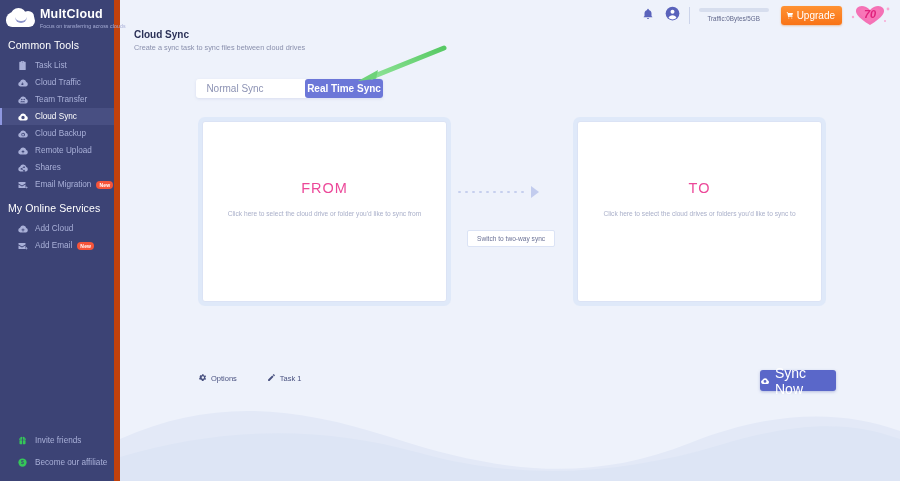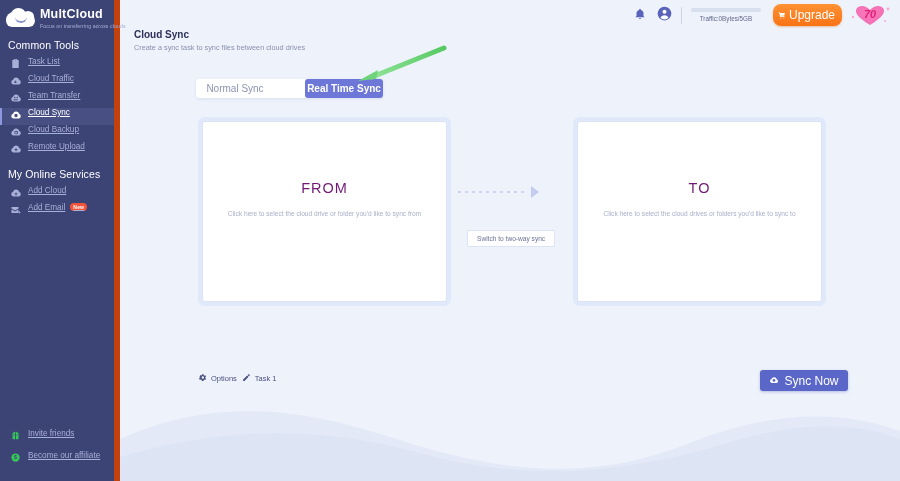--- a/index.html
+++ b/index.html
@@ -45,23 +45,23 @@
   .logo-tag {
     color: #a9b0d8; font-size: 5.2px; line-height: 8px; margin-top: 1px;
     letter-spacing: .1px; white-space: nowrap;
   }
 
   .nav-section {
     color: #fff; font-size: 10.5px; font-weight: normal;
     padding: 9px 0 6px 8px; letter-spacing: .1px;
   }
   .nav-item {
-    display: flex; align-items: flex-start; height: 17px;
-    padding-left: 9px; color: #a9b0d8; font-size: 8.2px;
-    position: relative; cursor: pointer; white-space: nowrap; text-decoration: underline;
+    display: flex; align-items: center; height: 17px;
+    padding-left: 16px; color: #a9b0d8; font-size: 8.2px;
+    position: relative; cursor: pointer; white-space: nowrap;
   }
   .nav-item.active { background: #484f82; color: #ffffff; }
   .nav-item.active::before {
     content: ""; position: absolute; left: 0; top: 0;
     width: 2px; height: 17px; background: #8e97e0;
   }
   .nav-ico { width: 13px; height: 13px; flex: 0 0 13px; margin-right: 6px;
     display: flex; align-items: center; justify-content: center; }
   .nav-ico svg { display: block; }
   .badge-new {
@@ -84,21 +84,21 @@
   .ic-btn { width: 19px; height: 19px; margin-right: 5px; cursor: pointer;
     display: flex; align-items: center; justify-content: center; }
   .divider-v { width: 1px; height: 17px; background: #ccd4ea; margin: 0 7px 0 2px; }
   .traffic { display: flex; flex-direction: column; align-items: center; width: 74px; }
   .traffic-bar { width: 70px; height: 4px; background: #d7deee; border-radius: 3px; }
   .traffic-bar > i { display: block; width: 0%; height: 4px; background: #6c77d8; border-radius: 3px; }
   .traffic-label { font-size: 6.3px; color: #61688c; margin-top: 3px; white-space: nowrap; }
   .upgrade-btn {
     display: flex; align-items: center; gap: 3px;
     background: linear-gradient(180deg,#ff9233,#f97316);
-    color: #fff; font-size: 12px; border-radius: 8px;
+    color: #fff; font-size: 10px; border-radius: 3px;
     padding: 4px 7px 4px 5px; margin-left: 10px; cursor: pointer;
     box-shadow: 0 1px 2px rgba(220,120,30,.4);
   }
   .promo { width: 48px; height: 30px; margin-left: 4px; position: relative; }
 
   
   .page-title {
     position: absolute; left: 14px; top: 29px;
     font-size: 10px; font-weight: bold; color: #2b3157;
   }
@@ -125,21 +125,21 @@
   .panel {
     position: absolute; top: 121px; width: 245px; height: 181px;
     background: #fff; border: 1px solid #dbe3f5; border-radius: 3px;
     box-shadow: 0 0 0 4px rgba(212,225,247,.55);
     cursor: pointer; z-index: 2;
   }
   .panel.from { left: 82px; }
   .panel.to { left: 457px; }
   .panel-title {
     position: absolute; left: 0; right: 0; top: 58px; text-align: center;
-    font-size: 14.5px; color: #701a75; letter-spacing: 1px;
+    font-size: 14.5px; color: #ec4899; letter-spacing: 1px;
   }
   .panel-hint {
     position: absolute; left: 0; right: 0; top: 88px; text-align: center;
     font-size: 6.6px; color: #a9afc9;
   }
 
   
   .connector { position: absolute; left: 338px; top: 186px; width: 100px; z-index: 2; }
   .dots { display: flex; align-items: center; gap: 4.5px; }
   .dots i { width: 2.5px; height: 2.5px; background: #c6cfee; border-radius: 50%; display: block; }
@@ -149,27 +149,27 @@
     margin-left: 3px;
   }
   .twoway-btn {
     position: absolute; left: 347px; top: 230px; z-index: 2;
     background: #fff; border: 1px solid #dbe3f5; border-radius: 2px;
     font-size: 6.6px; color: #6b7296; padding: 4px 9px; cursor: pointer;
     white-space: nowrap;
   }
 
   
-  .bottom-left { position: absolute; left: 78px; top: 373px; display: flex; align-items: center; gap: 5px; z-index: 2; }
+  .bottom-left { position: absolute; left: 78px; top: 373px; display: flex; align-items: center; gap: 30px; z-index: 2; }
   .blink { display: flex; align-items: center; gap: 4px; font-size: 7.5px; color: #4a5280; cursor: pointer; }
   .sync-now {
     position: absolute; left: 640px; top: 370px; z-index: 2;
     display: flex; align-items: center; justify-content: center; gap: 5px;
-    width: 88px; height: 21px; background: #5a67c9; color: #fff;
-    font-size: 12px; border-radius: 3px; cursor: pointer;
+    width: 76px; height: 21px; background: #5a67c9; color: #fff;
+    font-size: 14px; border-radius: 3px; cursor: pointer;
     box-shadow: 0 1px 3px rgba(70,85,170,.35);
   }
 </style>
 </head>
 <body>
 
 <div id="app">
 
   <div id="sidebar">
 
@@ -236,21 +236,38 @@
 
     <div class="nav-item">
       <span class="nav-ico">
         <svg width="12" height="12" viewBox="0 0 24 24" fill="#a9b0d8">
             <path d="M18.5 10.2A6.5 6.5 0 0 0 6.1 9.3 5 5 0 0 0 6.5 19h11.7a4.6 4.6 0 0 0 .3-8.8zM12.8 16.6h-1.6v-3.2l-1.3 1.3-1.1-1.1L12 10.4l3.2 3.2-1.1 1.1-1.3-1.3z"></path>
           </svg>
       </span>
       <span>Remote Upload</span>
     </div>
 
-
+    <div class="nav-item">
+      <span class="nav-ico">
+        <svg width="12" height="12" viewBox="0 0 24 24" fill="#a9b0d8">
+            <path d="M18.5 10.2A6.5 6.5 0 0 0 6.1 9.3 5 5 0 0 0 6.5 19h11.7a4.6 4.6 0 0 0 .3-8.8zM8.7 15.3a1.6 1.6 0 1 1 .8-3l3.2-1.8a1.6 1.6 0 1 1 .6 1.1L10 13.5a1.7 1.7 0 0 1 0 .5l3.3 1.9a1.6 1.6 0 1 1-.7 1l-3.3-1.9a1.6 1.6 0 0 1-.6.3z"></path>
+          </svg>
+      </span>
+      <span>Shares</span>
+    </div>
+
+    <div class="nav-item">
+      <span class="nav-ico">
+        <svg width="12" height="12" viewBox="0 0 24 24" fill="#a9b0d8">
+            <path d="M3 6h14v3.2L10 13 3 9.2V6zm0 5.2L10 15l7-3.8V17a1 1 0 0 1-1 1H4a1 1 0 0 1-1-1v-5.8zM18.5 14.5l3 2.5-3 2.5v-1.8h-2.8v-1.4h2.8z"></path>
+          </svg>
+      </span>
+      <span>Email Migration</span>
+      <span class="badge-new">New</span>
+    </div>
 
     <div class="nav-section">My Online Services</div>
 
     <div class="nav-item">
       <span class="nav-ico">
         <svg width="12" height="12" viewBox="0 0 24 24" fill="#a9b0d8">
             <path d="M18.5 10.2A6.5 6.5 0 0 0 6.1 9.3 5 5 0 0 0 6.5 19h11.7a4.6 4.6 0 0 0 .3-8.8zM12.8 13.2h2.2v1.5h-2.2v2.2h-1.6v-2.2H9v-1.5h2.2V11h1.6z"></path>
           </svg>
       </span>
       <span>Add Cloud</span>

